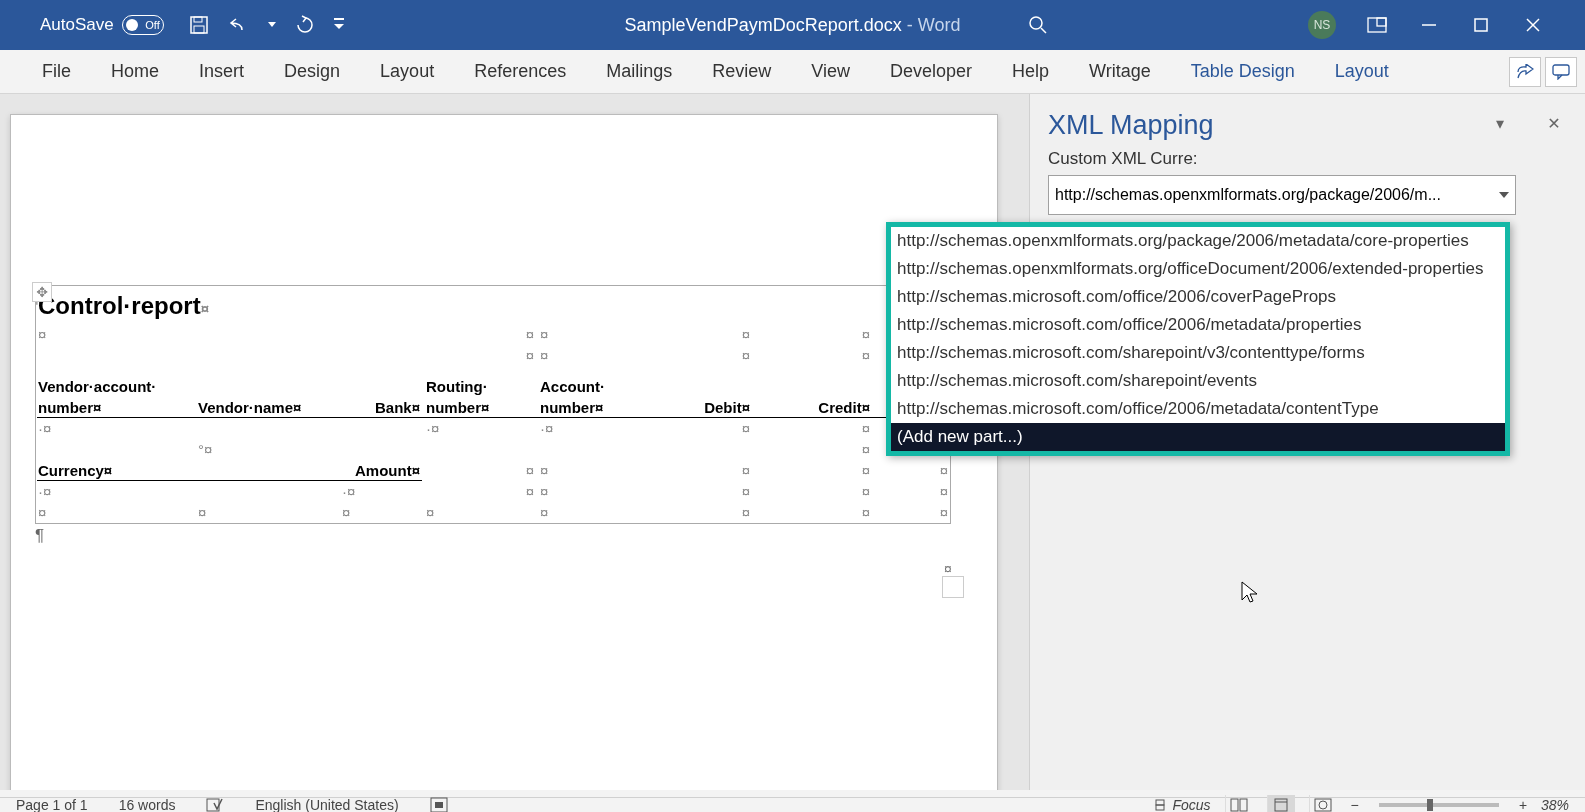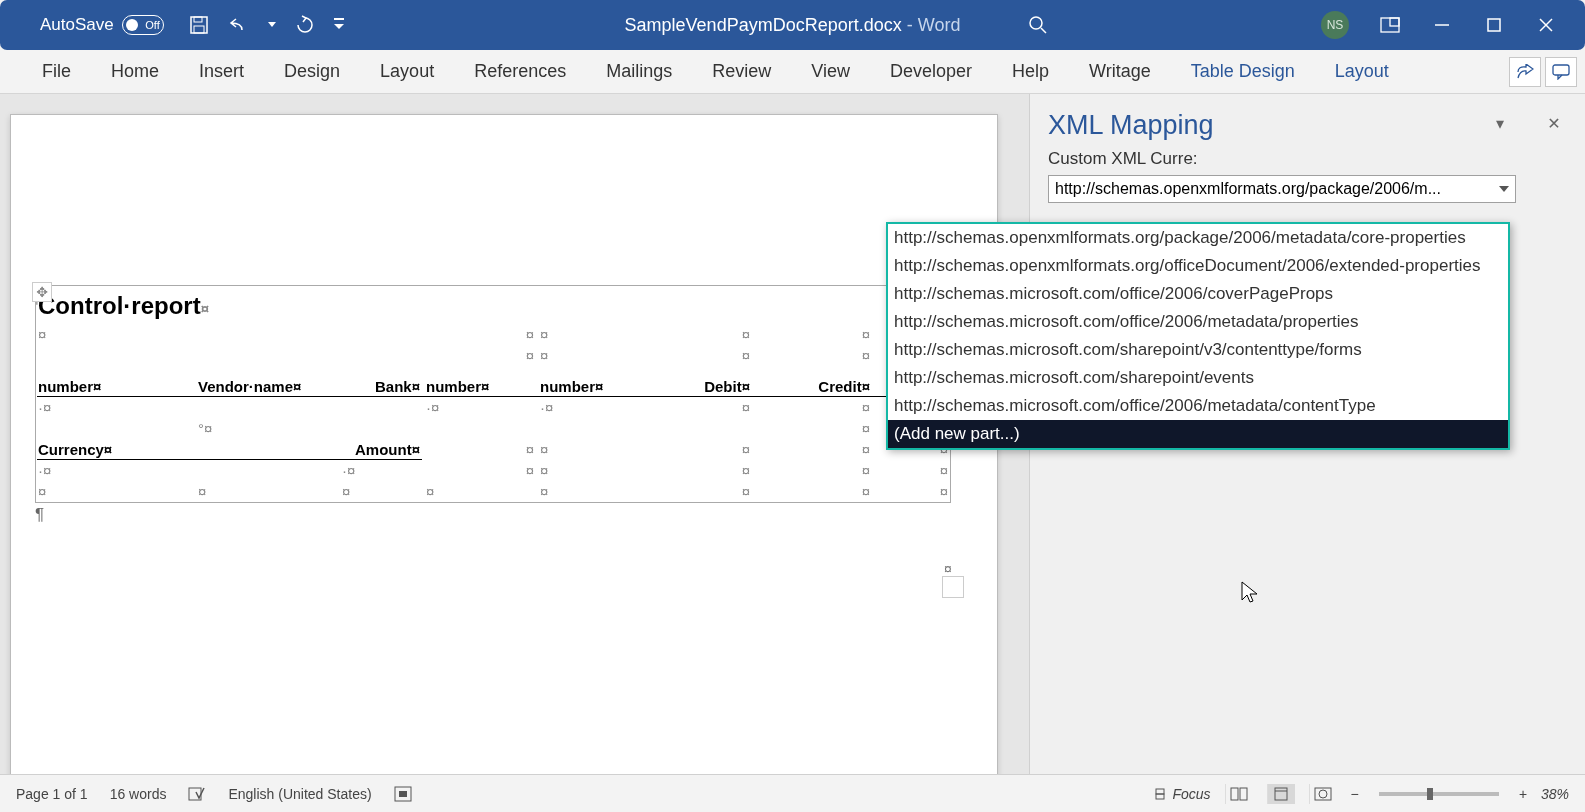--- a/index.html
+++ b/index.html
@@ -1,28 +1,28 @@
 <!DOCTYPE html>
 <html><head>
 <meta charset="utf-8">
 <style>
 * { margin: 0; padding: 0; box-sizing: border-box; font-family: "Segoe UI", sans-serif; }
 body { width: 1585px; height: 812px; background: #f3f3f3; overflow: hidden; position: relative; }
 
 
-.title-bar { height: 50px; background: #2b579a; display: flex; align-items: center; color: #fff; position: relative; border-radius: 7px; }
+.title-bar { height: 50px; background: #2b579a; display: flex; align-items: center; color: #fff; position: relative; }
 .autosave { display: flex; align-items: center; gap: 8px; padding-left: 40px; font-size: 17px; }
 .toggle { width: 42px; height: 20px; border: 1.5px solid #fff; border-radius: 10px; display: flex; align-items: center; padding: 0 3px; font-size: 11px; justify-content: flex-end; }
 .toggle::before { content: ""; width: 12px; height: 12px; background: #fff; border-radius: 50%; margin-right: auto; }
 .qa-icons { display: flex; gap: 18px; margin-left: 24px; align-items: center; }
 .qa-icon { width: 22px; height: 22px; display: flex; align-items: center; justify-content: center; }
 .doc-title { position: absolute; left: 50%; transform: translateX(-50%); font-size: 18px; font-weight: 400; white-space: nowrap; }
 .doc-title .dim { color: #c7d6ec; }
 .search-icon { position: absolute; left: 1028px; width: 20px; height: 20px; }
-.win-controls { margin-left: auto; display: flex; align-items: center; gap: 30px; padding-right: 28px; }
+.win-controls { margin-left: auto; display: flex; align-items: center; gap: 30px; padding-right: 41px; }
 .avatar { width: 28px; height: 28px; border-radius: 50%; background: #4a7a5a; display: flex; align-items: center; justify-content: center; font-size: 12px; color: #d8e6db; }
 .win-btn { width: 22px; height: 22px; display: flex; align-items: center; justify-content: center; }
 
 
 .ribbon { height: 44px; background: #f3f3f3; border-bottom: 1px solid #d5d5d5; display: flex; align-items: center; padding-left: 22px; gap: 0; font-size: 18px; }
 .ribbon-tab { padding: 0 20px; height: 60px; display: flex; align-items: center; color: #333; cursor: pointer; }
 .ribbon-tab.contextual { color: #2b579a; }
 .ribbon-right { margin-left: auto; display: flex; gap: 0; padding-right: 8px; }
 .ribbon-btn { width: 32px; height: 30px; border: 1px solid #c8c8c8; background: #fff; display: flex; align-items: center; justify-content: center; margin-left: 4px; }
 
@@ -48,30 +48,30 @@
 .corner-mark { position: absolute; left: 944px; top: 190px; font-size: 14px; color: #777; }
 .corner-mark2 { position: absolute; left: 944px; top: 467px; font-size: 14px; color: #777; }
 .small-box { position: absolute; left: 942px; top: 482px; width: 22px; height: 22px; border: 1px solid #ccc; }
 
 
 .side-pane { width: 556px; background: #f0f0f0; border-left: 1px solid #d0d0d0; padding: 16px 0 0 18px; position: relative; }
 .pane-title { font-size: 27px; font-weight: 400; color: #2b579a; margin-bottom: 8px; }
 .pane-controls { position: absolute; right: 22px; top: 20px; display: flex; gap: 36px; }
 .pane-ctrl { width: 18px; height: 18px; display: flex; align-items: center; justify-content: center; color: #666; font-size: 16px; }
 .pane-label { font-size: 17px; color: #333; margin-bottom: 6px; }
-.combo { width: 468px; height: 28px; border: 1px solid #a0a0a0; background: #fff; display: flex; align-items: center; padding: 0 6px; font-size: 16px; position: relative; }
+.combo { width: 468px; height: 40px; border: 1px solid #a0a0a0; background: #fff; display: flex; align-items: center; padding: 0 6px; font-size: 16px; position: relative; }
 .combo-arrow { position: absolute; right: 6px; width: 0; height: 0; border-left: 5px solid transparent; border-right: 5px solid transparent; border-top: 6px solid #555; }
 
 
-.dropdown { position: absolute; left: 886px; top: 222px; width: 624px; background: #fff; border: 2px solid #14b8a6; box-shadow: 2px 2px 8px rgba(0,0,0,.3); z-index: 50; }
+.dropdown { position: absolute; left: 886px; top: 222px; width: 624px; background: #fff; border: 5px solid #14b8a6; box-shadow: 2px 2px 8px rgba(0,0,0,.3); z-index: 50; }
 .dd-item { padding: 4px 6px; font-size: 17px; color: #333; white-space: nowrap; }
 .dd-item.sel { background: #0f172a; color: #fff; }
 
 
-.status-bar { position: absolute; bottom: 0; left: 0; right: 0; height: 38px; background: #f3f3f3; border-top: 1px solid #d0d0d0; display: flex; align-items: center; font-size: 14px; color: #444; padding: 0 16px; gap: 22px; }
+.status-bar { position: absolute; bottom: 0; left: 0; right: 0; height: 15px; background: #f3f3f3; border-top: 1px solid #d0d0d0; display: flex; align-items: center; font-size: 14px; color: #444; padding: 0 16px; gap: 31px; }
 .status-right { margin-left: auto; display: flex; align-items: center; gap: 14px; font-style: italic; }
 .view-btn { width: 28px; height: 20px; display: flex; align-items: center; justify-content: center; border-left: 1px solid #ddd; }
 .view-btn.active { background: #d8d8d8; }
 .zoom-slider { width: 120px; height: 4px; background: #bbb; position: relative; margin: 0 6px; }
 .zoom-slider::after { content: ""; position: absolute; left: 48px; top: -4px; width: 6px; height: 12px; background: #666; }
 
 .cursor { position: absolute; left: 1240px; top: 580px; }
 
 svg { display: block; }
 </style>
@@ -203,20 +203,30 @@
           <div class="cell"></div>
             <div class="cell"></div>
             <div class="cell"></div>
           <div class="cell r"><span class="mark">¤</span></div>
           <div class="cell"><span class="mark">¤</span></div>
           <div class="cell r"><span class="mark">¤</span></div>
           <div class="cell r"><span class="mark">¤</span></div>
           <div class="cell r"><span class="mark">¤</span></div>
         </div>
         <div style="height:10px"></div>
+        <div class="row">
+          <div class="cell hdr">Vendor·account·</div>
+          <div class="cell"></div>
+            <div class="cell"></div>
+          <div class="cell hdr">Routing·</div>
+          <div class="cell hdr">Account·</div>
+          <div class="cell"></div>
+            <div class="cell"></div>
+            <div class="cell"></div>
+        </div>
         <div class="row" style="position:relative">
           <div class="cell hdr">number¤</div>
           <div class="cell hdr">Vendor·name¤</div>
           <div class="cell hdr r">Bank¤</div>
           <div class="cell hdr">number¤</div>
           <div class="cell hdr">number¤</div>
           <div class="cell hdr r">Debit¤</div>
           <div class="cell hdr r">Credit¤</div>
           <div class="cell hdr r">Curre</div>
           <div class="underline1"></div>

